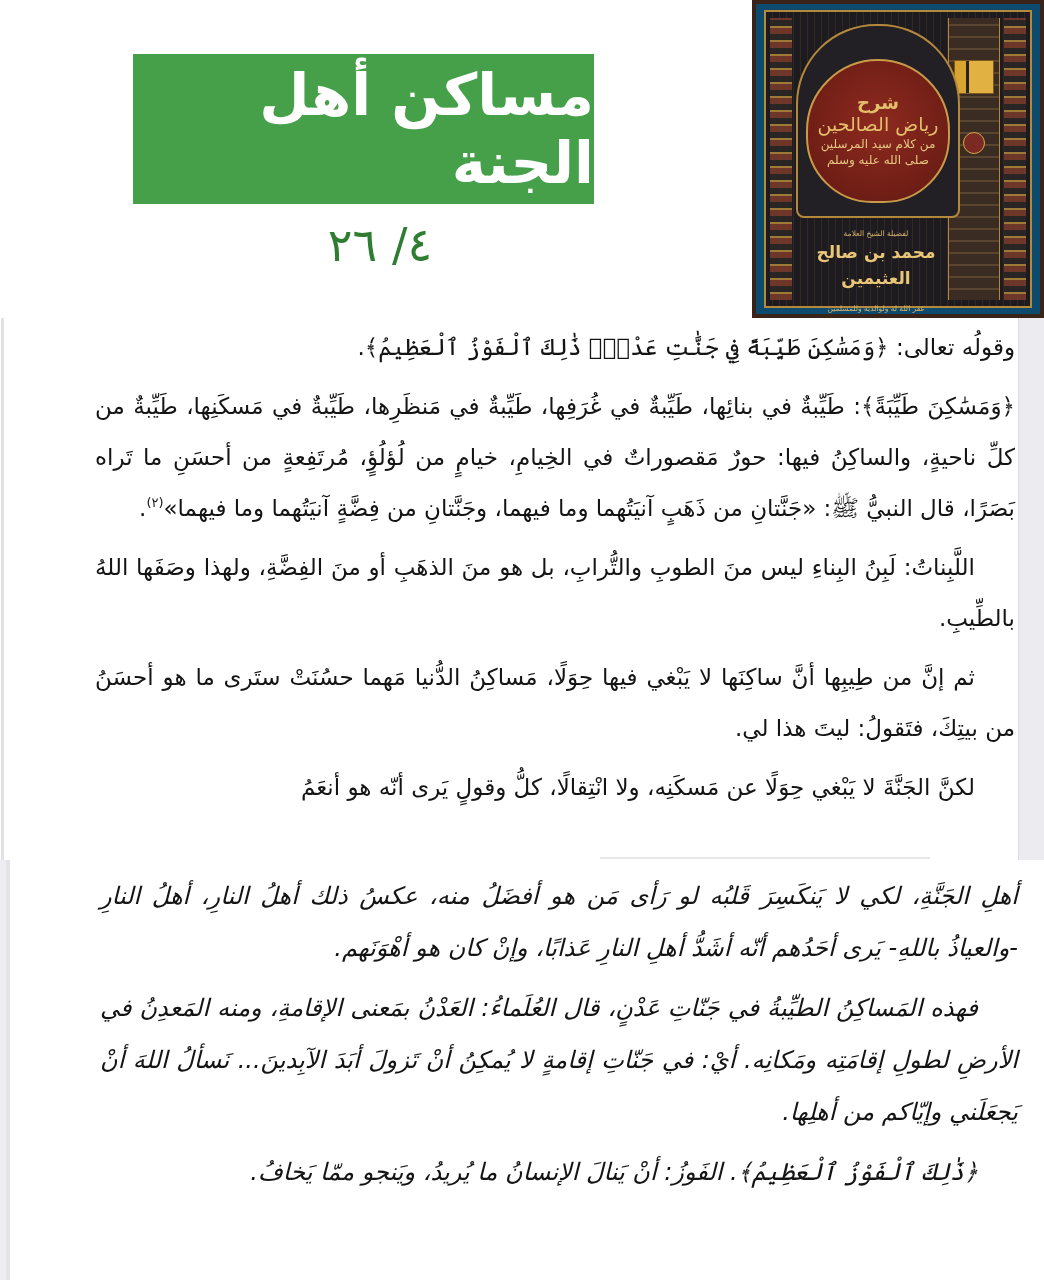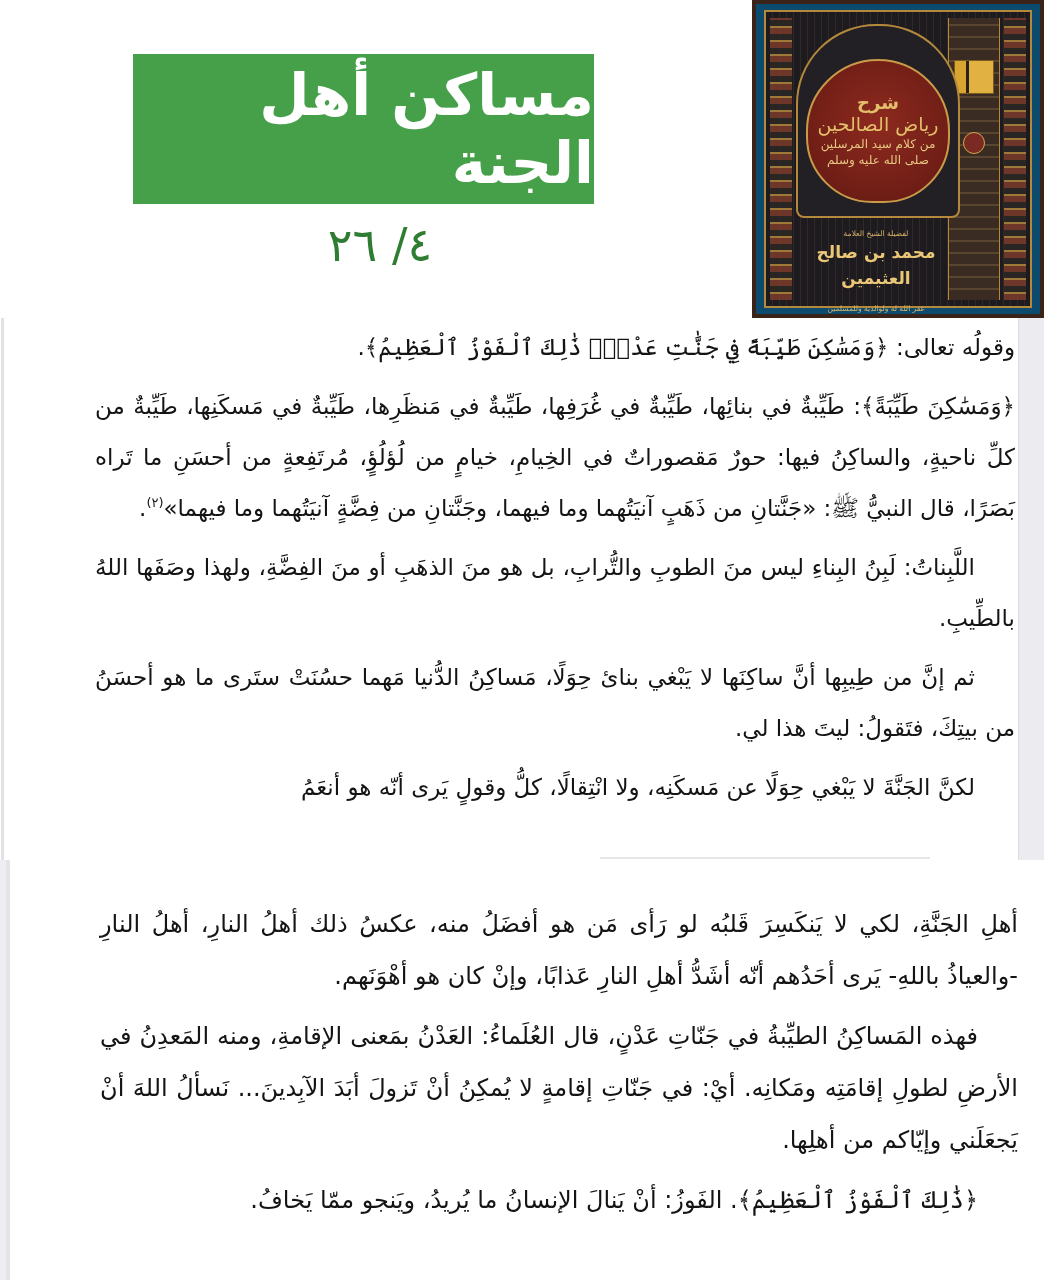--- a/index.html
+++ b/index.html
@@ -210,22 +210,23 @@
       font-size: 13px;
       vertical-align: super;
       line-height: 0;
     }
 
     .block-1 {
       left: 95px; top: 322px;
       width: 920px;
     }
     .block-2 {
-      left: 100px; top: 898px;
+      left: 100px; top: 870px;
       width: 918px;
+      font-style: italic;
     }
     .block-2 .p { font-size: 24px; line-height: 52px; }
   </style>
 </head>
 <body>
 
 <div class="header">
   <div class="title-banner">
     <span class="title-text">مساكن أهل الجنة</span>
   </div>
@@ -258,21 +259,21 @@
 <div class="gutter-right-1"></div>
 
 <div class="text-block block-1">
   <p class="p">
     <span>وقولُه تعالى: </span><span class="quran">﴿وَمَسَٰكِنَ طَيِّبَةً فِي جَنَّٰتِ عَدْنٍۚ ذَٰلِكَ ٱلْفَوْزُ ٱلْعَظِيمُ﴾</span><span>.</span>
   </p>
   <p class="p gap">
     <span class="quran">﴿وَمَسَٰكِنَ طَيِّبَةً﴾</span><span>: طَيِّبةٌ في بنائِها، طَيِّبةٌ في غُرَفِها، طَيِّبةٌ في مَنظَرِها، طَيِّبةٌ في مَسكَنِها، طَيِّبةٌ من كلِّ ناحيةٍ، والساكِنُ فيها: حورٌ مَقصوراتٌ في الخِيامِ، خيامٍ من لُؤلُؤٍ، مُرتَفِعةٍ من أحسَنِ ما تَراه بَصَرًا، قال النبيُّ ﷺ: «جَنَّتانِ من ذَهَبٍ آنيَتُهما وما فيهما، وجَنَّتانِ من فِضَّةٍ آنيَتُهما وما فيهما»</span><span class="fn">(٢)</span><span>.</span>
   </p>
   <p class="p indent gap">اللَّبِناتُ: لَبِنُ البِناءِ ليس منَ الطوبِ والتُّرابِ، بل هو منَ الذهَبِ أو منَ الفِضَّةِ، ولهذا وصَفَها اللهُ بالطِّيبِ.</p>
-  <p class="p indent gap">ثم إنَّ من طِيبِها أنَّ ساكِنَها لا يَبْغي بنائ حِوَلًا، مَساكِنُ الدُّنيا مَهما حسُنَتْ ستَرى ما هو أحسَنُ من بيتِكَ، فتَقولُ: ليتَ هذا لي.</p>
+  <p class="p indent gap">ثم إنَّ من طِيبِها أنَّ ساكِنَها لا يَبْغي فيها حِوَلًا، مَساكِنُ الدُّنيا مَهما حسُنَتْ ستَرى ما هو أحسَنُ من بيتِكَ، فتَقولُ: ليتَ هذا لي.</p>
   <p class="p indent gap">لكنَّ الجَنَّةَ لا يَبْغي حِوَلًا عن مَسكَنِه، ولا انْتِقالًا، كلُّ وقولٍ يَرى أنّه هو أنعَمُ</p>
 </div>
 
 <div class="panel-divider"></div>
 <div class="gutter-left-2"></div>
 <div class="panel panel-2"></div>
 
 <div class="text-block block-2">
   <p class="p">أهلِ الجَنَّةِ، لكي لا يَنكَسِرَ قَلبُه لو رَأى مَن هو أفضَلُ منه، عكسُ ذلك أهلُ النارِ، أهلُ النارِ -والعياذُ باللهِ- يَرى أحَدُهم أنّه أشَدُّ أهلِ النارِ عَذابًا، وإنْ كان هو أهْوَنَهم.</p>
   <p class="p indent gap">فهذه المَساكِنُ الطيِّبةُ في جَنّاتِ عَدْنٍ، قال العُلَماءُ: العَدْنُ بمَعنى الإقامةِ، ومنه المَعدِنُ في الأرضِ لطولِ إقامَتِه ومَكانِه. أيْ: في جَنّاتِ إقامةٍ لا يُمكِنُ أنْ تَزولَ أبَدَ الآبِدينَ... نَسألُ اللهَ أنْ يَجعَلَني وإيّاكم من أهلِها.</p>

